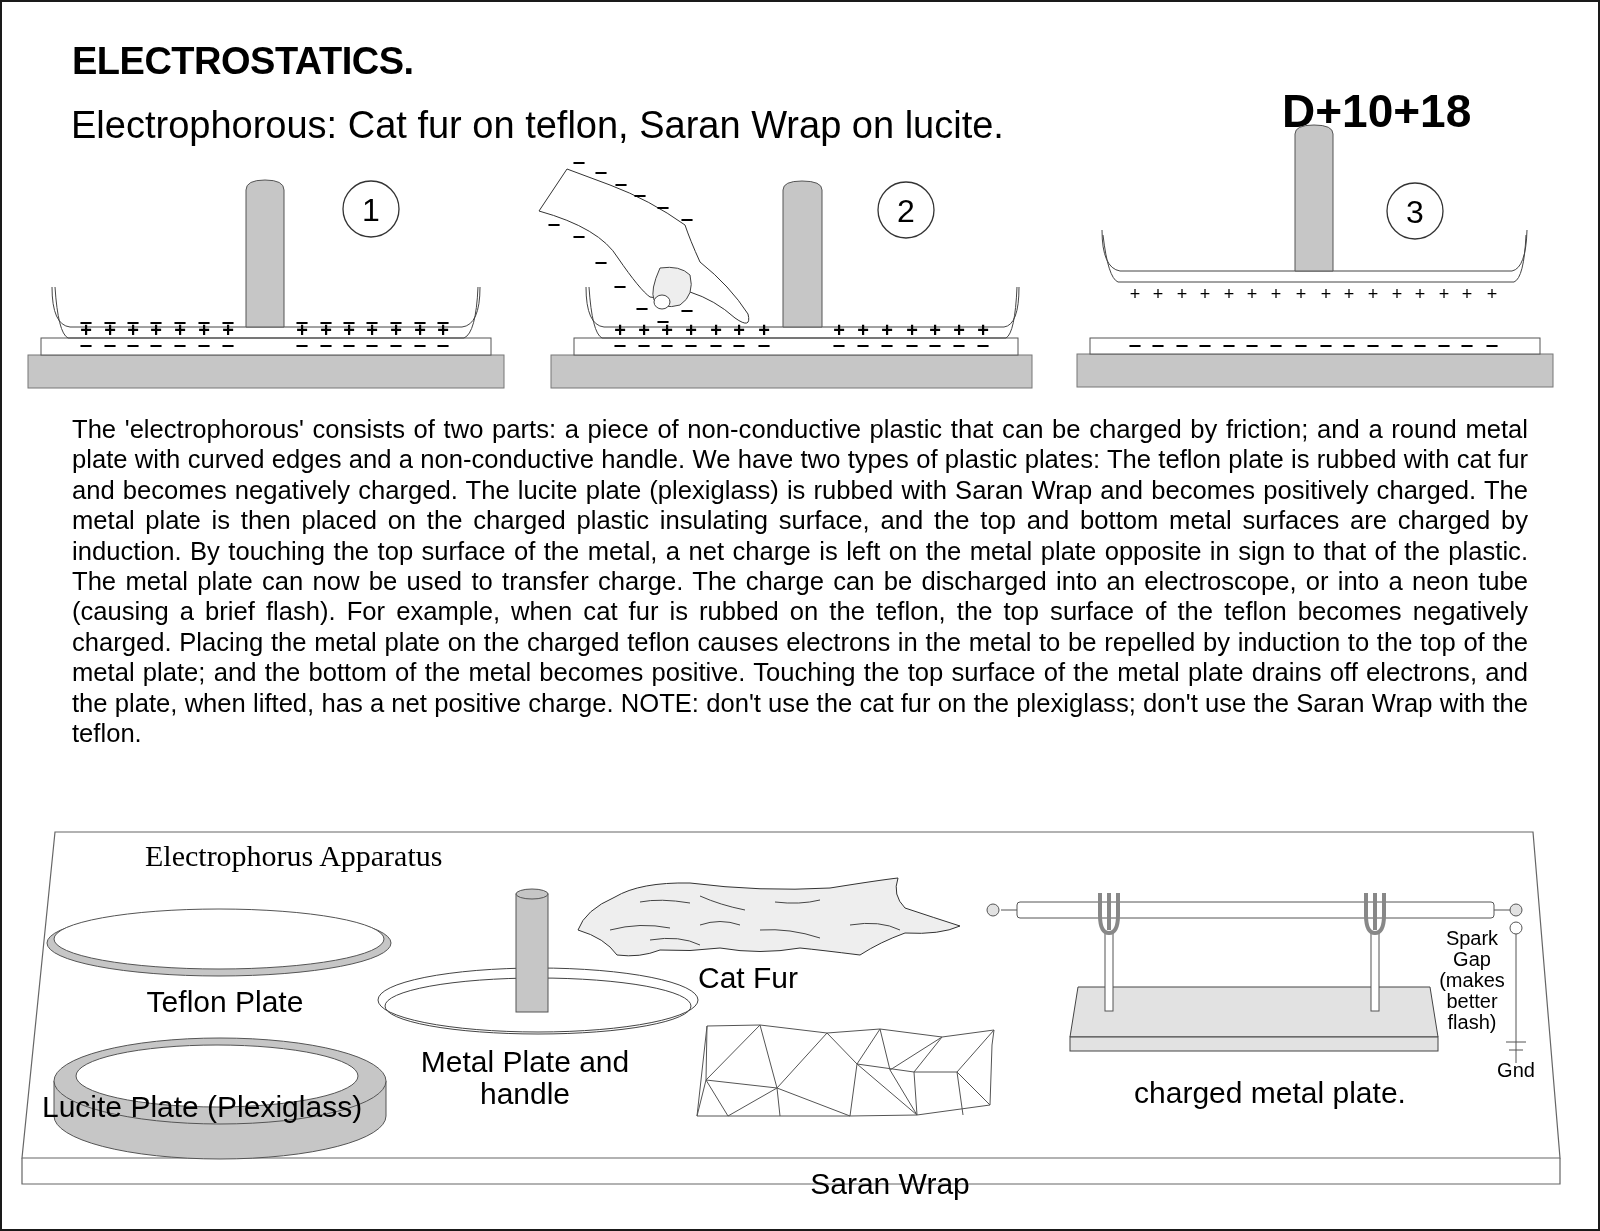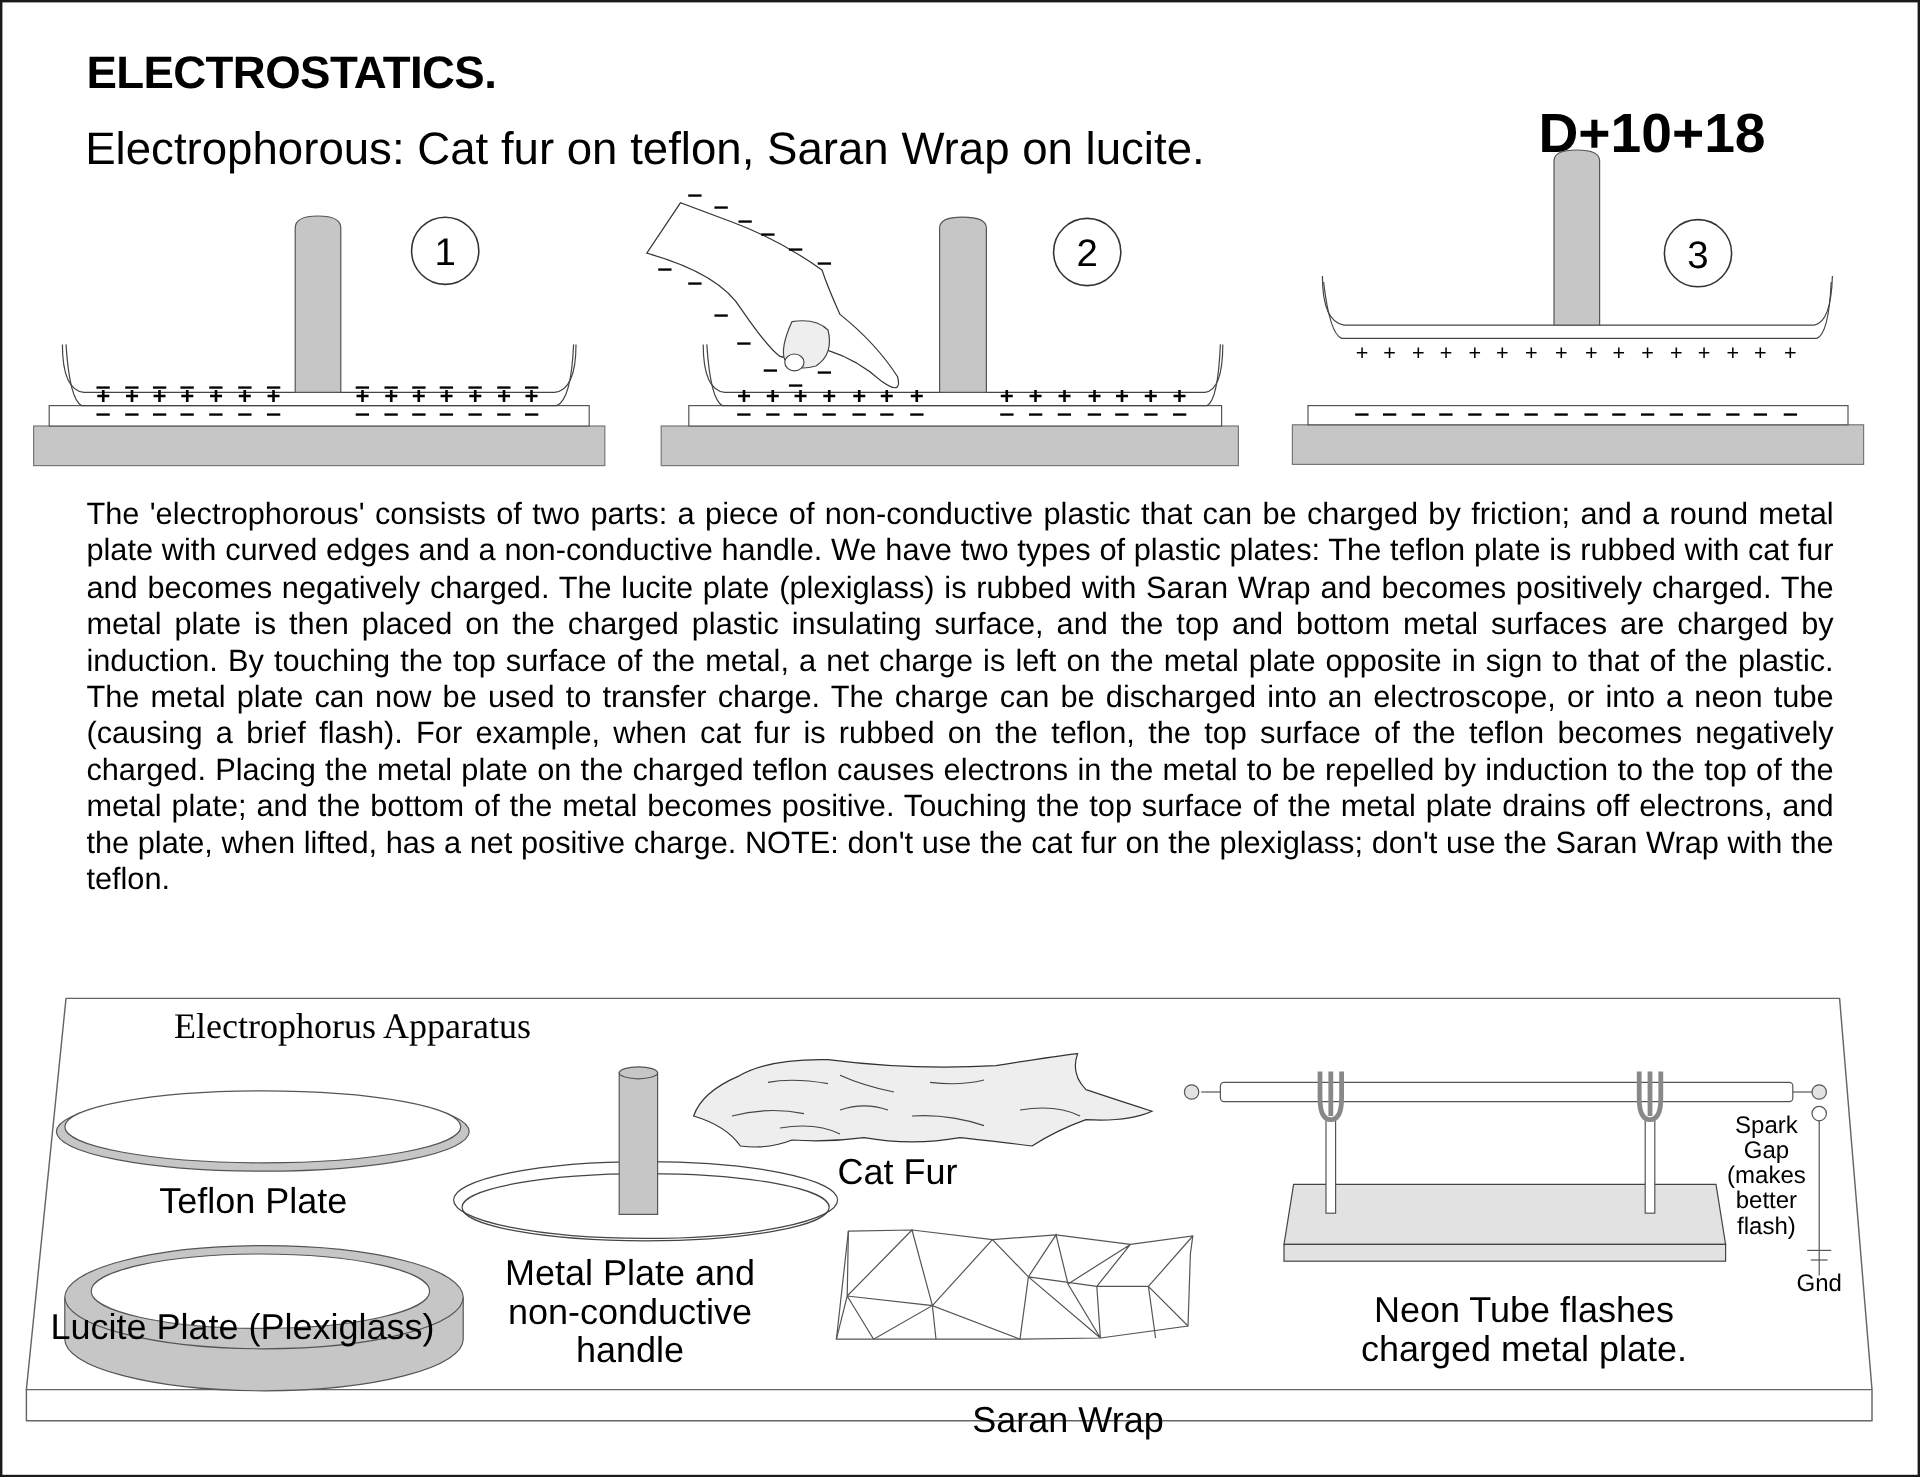--- a/index.html
+++ b/index.html
@@ -260,31 +260,29 @@
     <circle cx="1516" cy="910" r="6" fill="#e2e2e2" stroke="#555" stroke-width="1"></circle>
 
     <circle cx="1516" cy="928" r="6" fill="#fff" stroke="#555" stroke-width="1"></circle>
     <line x1="1516" y1="934" x2="1516" y2="1063" stroke="#555" stroke-width="1"></line>
     <line x1="1506" y1="1042" x2="1526" y2="1042" stroke="#555" stroke-width="1"></line>
     <line x1="1509" y1="1050" x2="1523" y2="1050" stroke="#555" stroke-width="1"></line>
   </g>
 </svg>
 
 <div class="lbl" style="left:145px; top:840px; text-align:left;font-family:Liberation Serif, serif;">Electrophorus Apparatus</div>
-<div class="lbl" style="left:121px; top:986px; width:180px;">Teflon Plate</div>
+<div class="lbl" style="left:135px; top:986px; width:180px;">Teflon Plate</div>
 <div class="lbl" style="left:42px; top:1091px; width:360px; text-align:left;">Lucite  Plate (Plexiglass)</div>
 <div class="lbl" style="left:400px; top:1046px; width:250px;">
   <div>Metal Plate and</div>
-  <div>non-conductive</div>
   <div>handle</div>
 </div>
 <div class="lbl" style="left:688px; top:962px; width:120px;">Cat Fur</div>
 <div class="lbl" style="left:800px; top:1125px; width:180px;margin-top:43px;">Saran Wrap</div>
 <div class="lbl" style="left:1120px; top:1077px; width:300px;">
-  <div>Neon Tube flashes</div>
   <div>charged metal plate.</div>
 </div>
 <div class="lbl-sm" style="left:1432px; top:928px; width:80px;text-align:center;">
   <div>Spark</div>
   <div>Gap</div>
   <div>(makes</div>
   <div>better</div>
   <div>flash)</div>
 </div>
 <div class="lbl-sm" style="left:1494px; top:1060px; width:44px;">Gnd</div>

